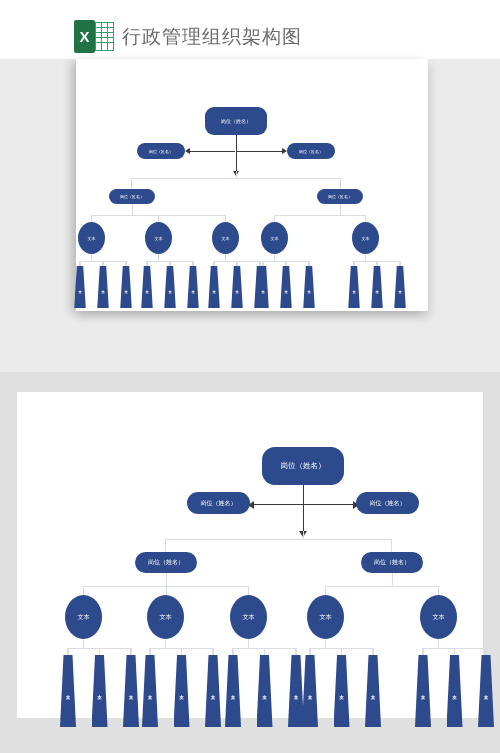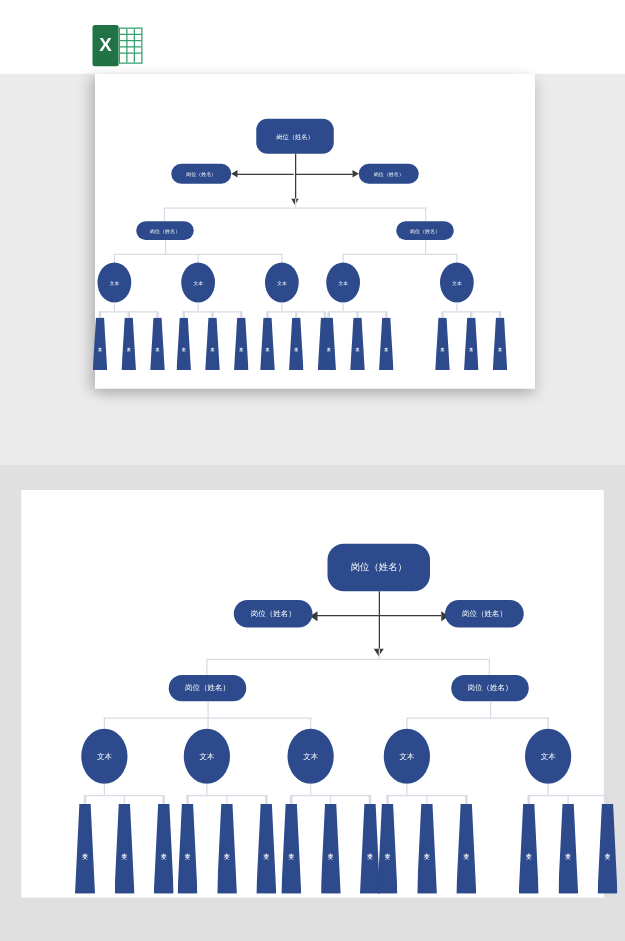--- a/index.html
+++ b/index.html
@@ -26,21 +26,21 @@
   .bg-top{position:absolute;left:0;top:59px;width:500px;height:313px;background:#ebebeb;}
   .bg-bottom{position:absolute;left:0;top:372px;width:500px;height:381px;background:#e0e0e0;}
 
   
   .canvas{position:absolute;background:#ffffff;}
   .canvas-top{left:76px;top:59px;width:352px;height:252px;
     box-shadow:-6px 2px 9px rgba(0,0,0,.17), 2px 6px 9px rgba(0,0,0,.13);}
   .canvas-bottom{left:17px;top:392px;width:466px;height:326px;}
 
   
-  .chart{position:absolute;left:0;top:4px;width:100%;height:100%;text-align:right;}
+  .chart{position:absolute;left:0;top:16px;width:100%;height:100%;text-align:right;}
   .node{position:absolute;background:#2c4a8c;color:#ffffff;display:flex;
     align-items:center;justify-content:center;box-sizing:border-box;white-space:nowrap;}
   .rrect{border-radius:999px;}
   .root{border-radius:14px;}
   .ellipse{border-radius:50%;}
   .trap{background:#2c4a8c;display:flex;align-items:center;justify-content:center;}
   .trap span{writing-mode:vertical-rl;text-orientation:upright;letter-spacing:0px;color:#fff;}
   .line{position:absolute;background:#d8dce4;}
   .dline{position:absolute;background:#3a3a3a;}
   .arrow{position:absolute;width:0;height:0;}
@@ -57,20 +57,21 @@
       </div>
       <div class="grid">
         <i style="left:0;top:4px;width:100%;height:1.2px;"></i>
         <i style="left:0;top:9px;width:100%;height:1.2px;"></i>
         <i style="left:0;top:14px;width:100%;height:1.2px;"></i>
         <i style="left:0;top:19px;width:100%;height:1.2px;"></i>
         <i style="left:5px;top:0;width:1.2px;height:100%;"></i>
         <i style="left:10.5px;top:0;width:1.2px;height:100%;"></i>
       </div>
     </div>
+    <div class="page-title">行政管理组织架构图</div>
   </div>
 
   <div class="bg-top"></div>
   <div class="bg-bottom"></div>
 
   <div class="canvas canvas-top">
     <div class="chart">
 
       <div class="node root" style="left:129px;top:32px;width:62px;height:28px;font-size:5px;border-radius:9px;">
         <span>岗位（姓名）</span>

